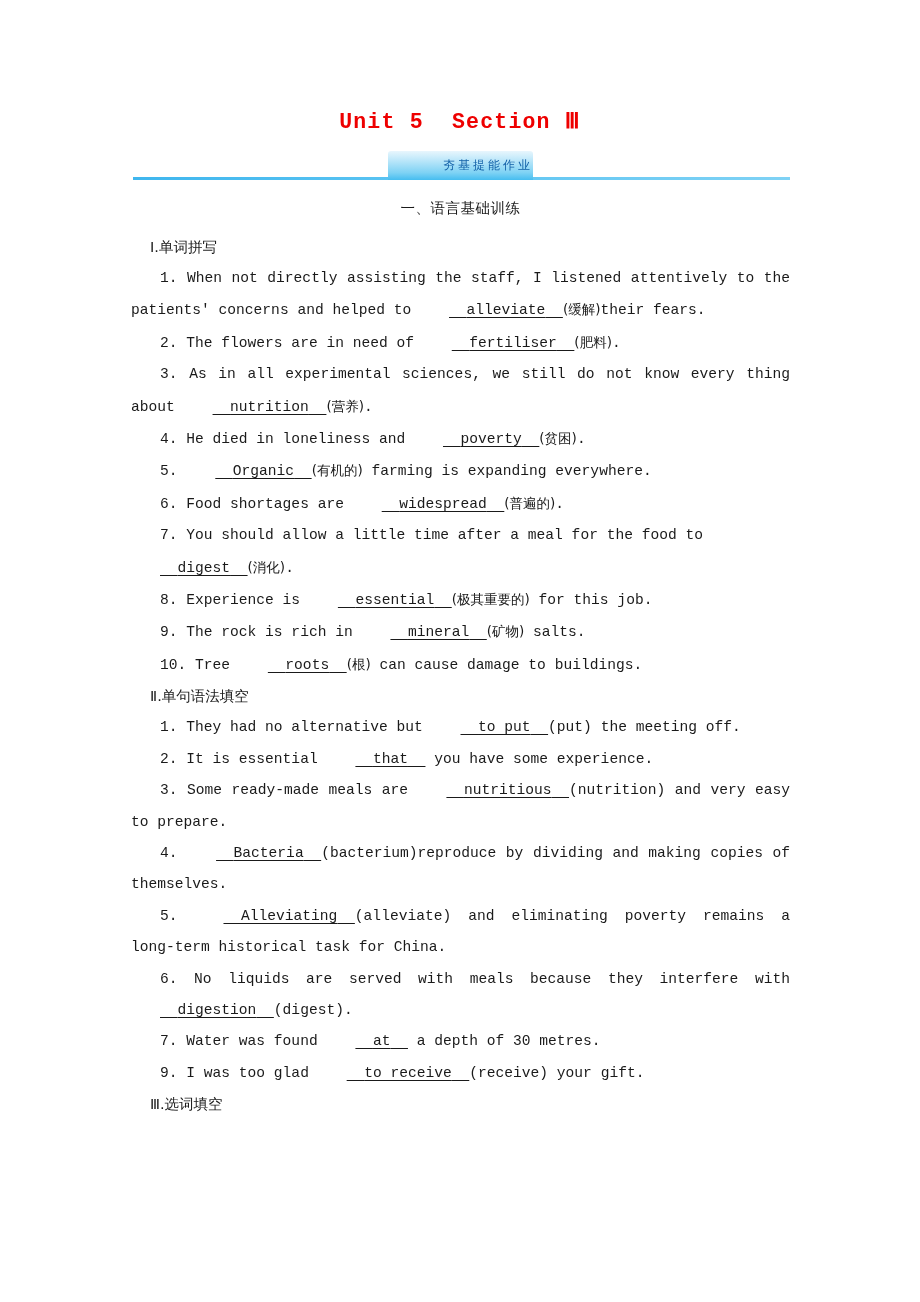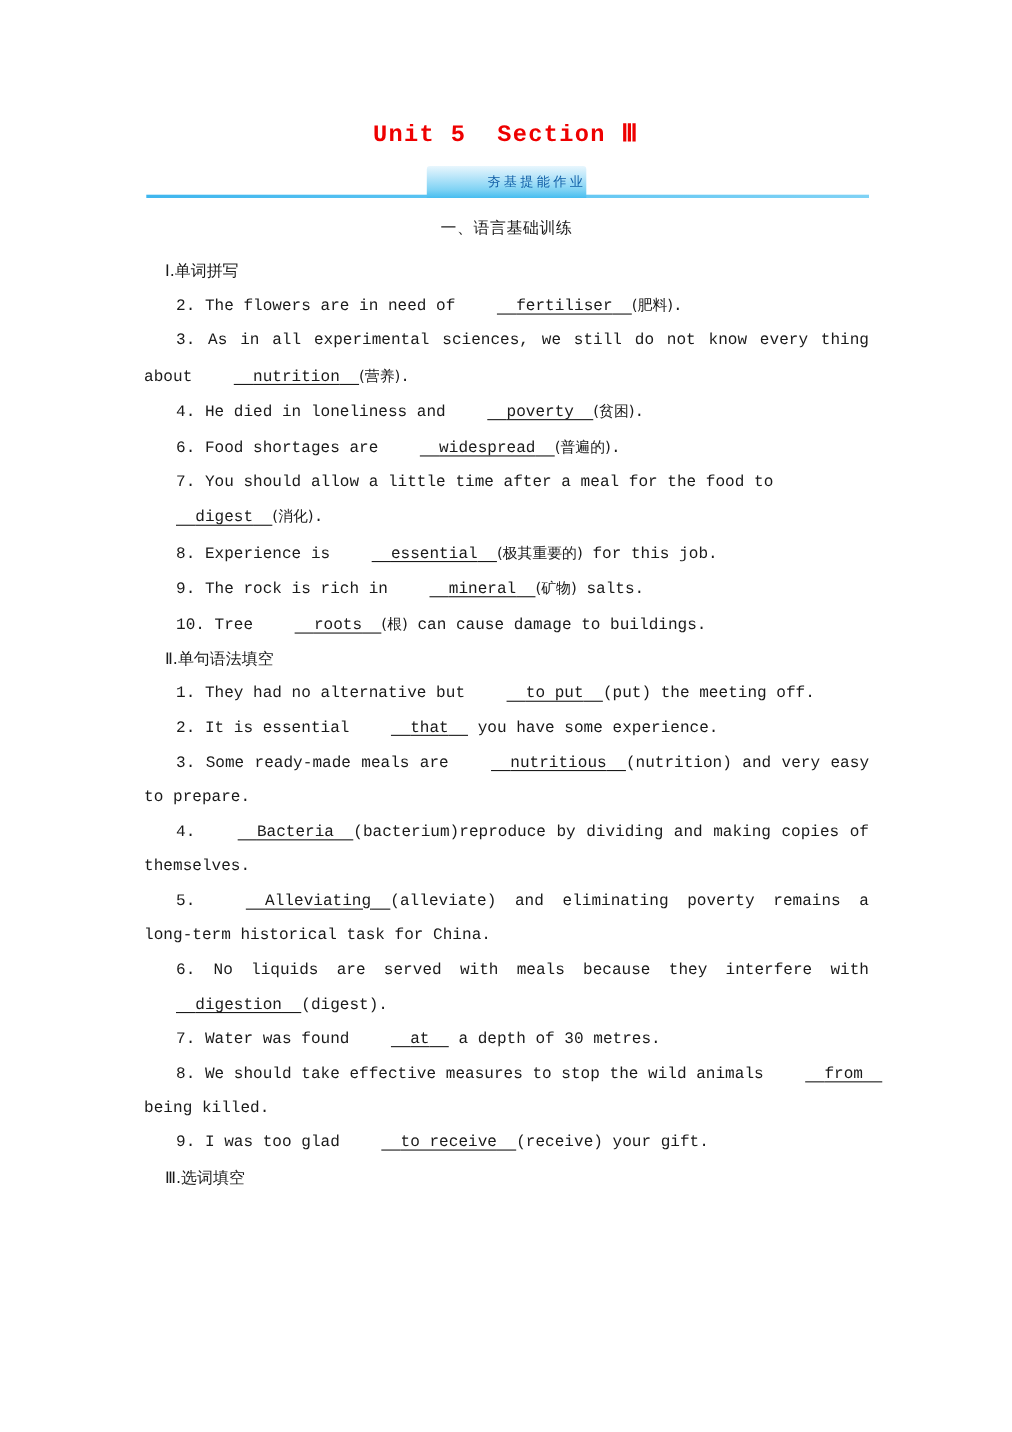--- a/index.html
+++ b/index.html
@@ -142,35 +142,36 @@
     <div class="banner-rule"></div>
     <div class="banner-badge">
       <div class="banner-badge-text">夯基提能作业</div>
     </div>
   </div>
 
   <div class="col">
     <div class="part-title">一、语言基础训练</div>
     <div id="sections">
         <div class="sec-head">Ⅰ.单词拼写</div>
+        <p class="q justify"><span>1.</span> <span>When not directly assisting the staff, I listened attentively to the patients' concerns and helped to </span><span class="pad">&nbsp;&nbsp;<span>alleviate</span>&nbsp;&nbsp;</span><span class="cn">(缓解)</span><span>their fears.</span></p>
         <p class="q"><span>2.</span> <span>The flowers are in need of </span><span class="pad">&nbsp;&nbsp;<span>fertiliser</span>&nbsp;&nbsp;</span><span class="cn">(肥料)</span><span>.</span></p>
         <p class="q justify"><span>3.</span> <span>As in all experimental sciences, we still do not know every thing about </span><span class="pad">&nbsp;&nbsp;<span>nutrition</span>&nbsp;&nbsp;</span><span class="cn">(营养)</span><span>.</span></p>
         <p class="q"><span>4.</span> <span>He died in loneliness and </span><span class="pad">&nbsp;&nbsp;<span>poverty</span>&nbsp;&nbsp;</span><span class="cn">(贫困)</span><span>.</span></p>
+        <p class="q"><span>5.</span> <span class="pad">&nbsp;&nbsp;<span>Organic</span>&nbsp;&nbsp;</span><span class="cn">(有机的)</span><span> farming is expanding everywhere.</span></p>
         <p class="q"><span>6.</span> <span>Food shortages are </span><span class="pad">&nbsp;&nbsp;<span>widespread</span>&nbsp;&nbsp;</span><span class="cn">(普遍的)</span><span>.</span></p>
         <p class="q"><span>7.</span> <span>You should allow a little time after a meal for the food to </span><span class="pad">&nbsp;&nbsp;<span>digest</span>&nbsp;&nbsp;</span><span class="cn">(消化)</span><span>.</span></p>
         <p class="q"><span>8.</span> <span>Experience is </span><span class="pad">&nbsp;&nbsp;<span>essential</span>&nbsp;&nbsp;</span><span class="cn">(极其重要的)</span><span> for this job.</span></p>
         <p class="q"><span>9.</span> <span>The rock is rich in </span><span class="pad">&nbsp;&nbsp;<span>mineral</span>&nbsp;&nbsp;</span><span class="cn">(矿物)</span><span> salts.</span></p>
         <p class="q"><span>10.</span> <span>Tree </span><span class="pad">&nbsp;&nbsp;<span>roots</span>&nbsp;&nbsp;</span><span class="cn">(根)</span><span> can cause damage to buildings.</span></p>
         <div class="sec-head">Ⅱ.单句语法填空</div>
         <p class="q"><span>1.</span> <span>They had no alternative but </span><span class="pad">&nbsp;&nbsp;<span>to put</span>&nbsp;&nbsp;</span><span class="">(put)</span><span> the meeting off.</span></p>
         <p class="q"><span>2.</span> <span>It is essential </span><span class="pad">&nbsp;&nbsp;<span>that</span>&nbsp;&nbsp;</span><span> you have some experience.</span></p>
         <p class="q justify"><span>3.</span> <span>Some ready-made meals are </span><span class="pad">&nbsp;&nbsp;<span>nutritious</span>&nbsp;&nbsp;</span><span class="">(nutrition)</span><span> and very easy to prepare.</span></p>
         <p class="q justify"><span>4.</span> <span class="pad">&nbsp;&nbsp;<span>Bacteria</span>&nbsp;&nbsp;</span><span class="">(bacterium)</span><span>reproduce by dividing and making copies of themselves.</span></p>
         <p class="q justify"><span>5.</span> <span class="pad">&nbsp;&nbsp;<span>Alleviating</span>&nbsp;&nbsp;</span><span class="">(alleviate)</span><span> and eliminating poverty remains a long-term historical task for China.</span></p>
         <p class="q justify"><span>6.</span> <span>No liquids are served with meals because they interfere with </span><span class="pad">&nbsp;&nbsp;<span>digestion</span>&nbsp;&nbsp;</span><span class="">(digest)</span><span>.</span></p>
         <p class="q"><span>7.</span> <span>Water was found </span><span class="pad">&nbsp;&nbsp;<span>at</span>&nbsp;&nbsp;</span><span> a depth of 30 metres.</span></p>
-        <p class="q wide"><span>8.</span> <span>We should take effective measures to stop the wild animals </span><span class="pad">&nbsp;&nbsp;<span>from</span>&nbsp;&nbsp;</span><span> being killed.</span></p>
         <p class="q"><span>9.</span> <span>I was too glad </span><span class="pad">&nbsp;&nbsp;<span>to receive</span>&nbsp;&nbsp;</span><span class="">(receive)</span><span> your gift.</span></p>
         <div class="sec-head">Ⅲ.选词填空</div>
       </div>
   </div>
 
 </div>
 
 </body></html>

